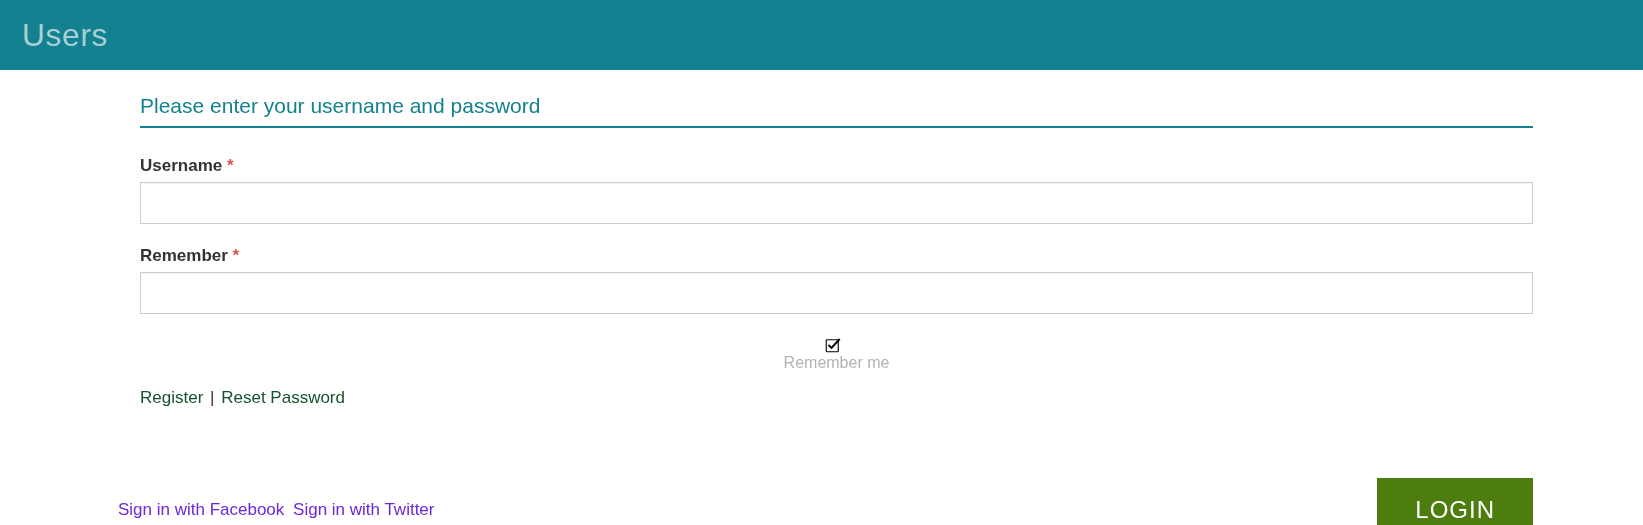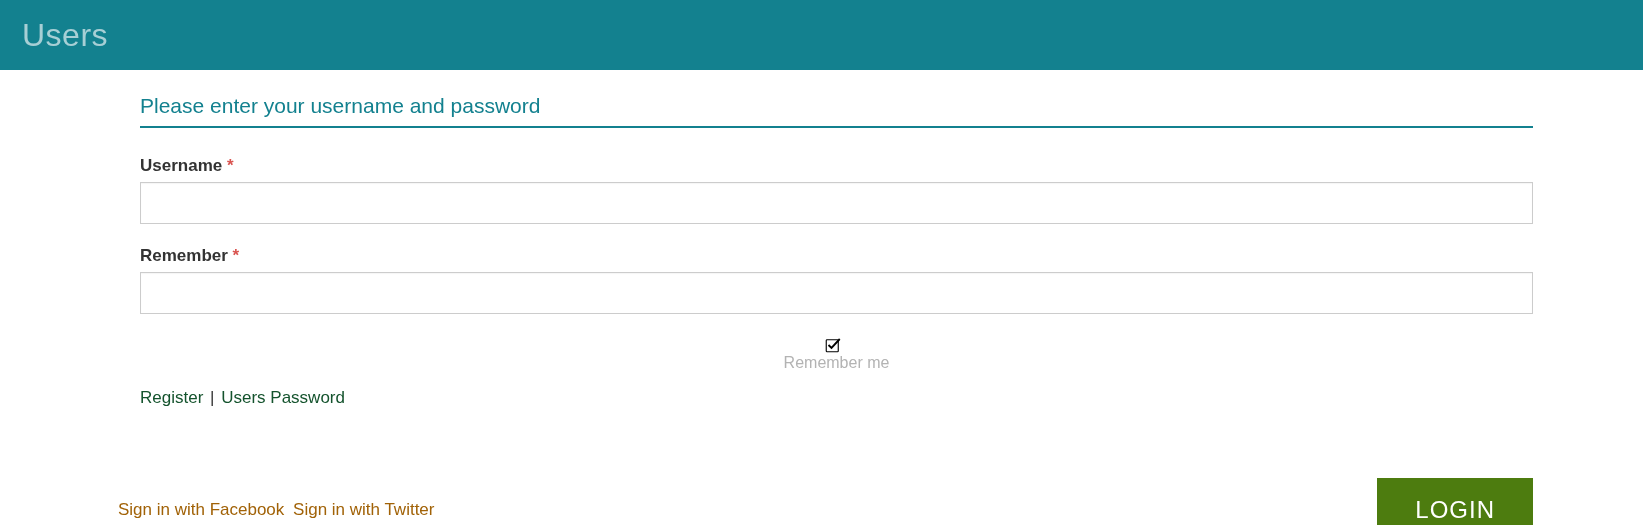--- a/index.html
+++ b/index.html
@@ -105,21 +105,21 @@
       display: flex;
       align-items: center;
       justify-content: space-between;
       padding-right: 0;
       margin-left: -22px;
     }
     .social-links {
       font-size: 17px;
     }
     .social-links a {
-      color: #a16207;
+      color: #6d28d9;
       text-decoration: none;
       font-weight: 400;
       margin-right: 4px;
     }
     .login-button {
       background: #4d7c0f;
       color: #ffffff;
       border: none;
       padding: 18px 38px;
       font-size: 24px;
@@ -161,21 +161,21 @@
         <rect x="3" y="5" width="16" height="16" rx="1" fill="#ffffff" stroke="#000000" stroke-width="1.5"></rect>
         <path d="M6 12 L10 16 L21 4" stroke="#000000" stroke-width="2.5" fill="none"></path>
       </svg>
     </span>
     <span class="remember-label">Remember me</span>
   </div>
 
   <div class="links-row">
     <a href="#">Register</a>
     <span class="link-sep">|</span>
-    <a href="#">Users Password</a>
+    <a href="#">Reset Password</a>
   </div>
 
   <div class="bottom-row">
     <div class="social-links">
       <a href="#">Sign in with Facebook</a>
       <a href="#">Sign in with Twitter</a>
     </div>
     <button class="login-button">LOGIN</button>
   </div>
 </div>

